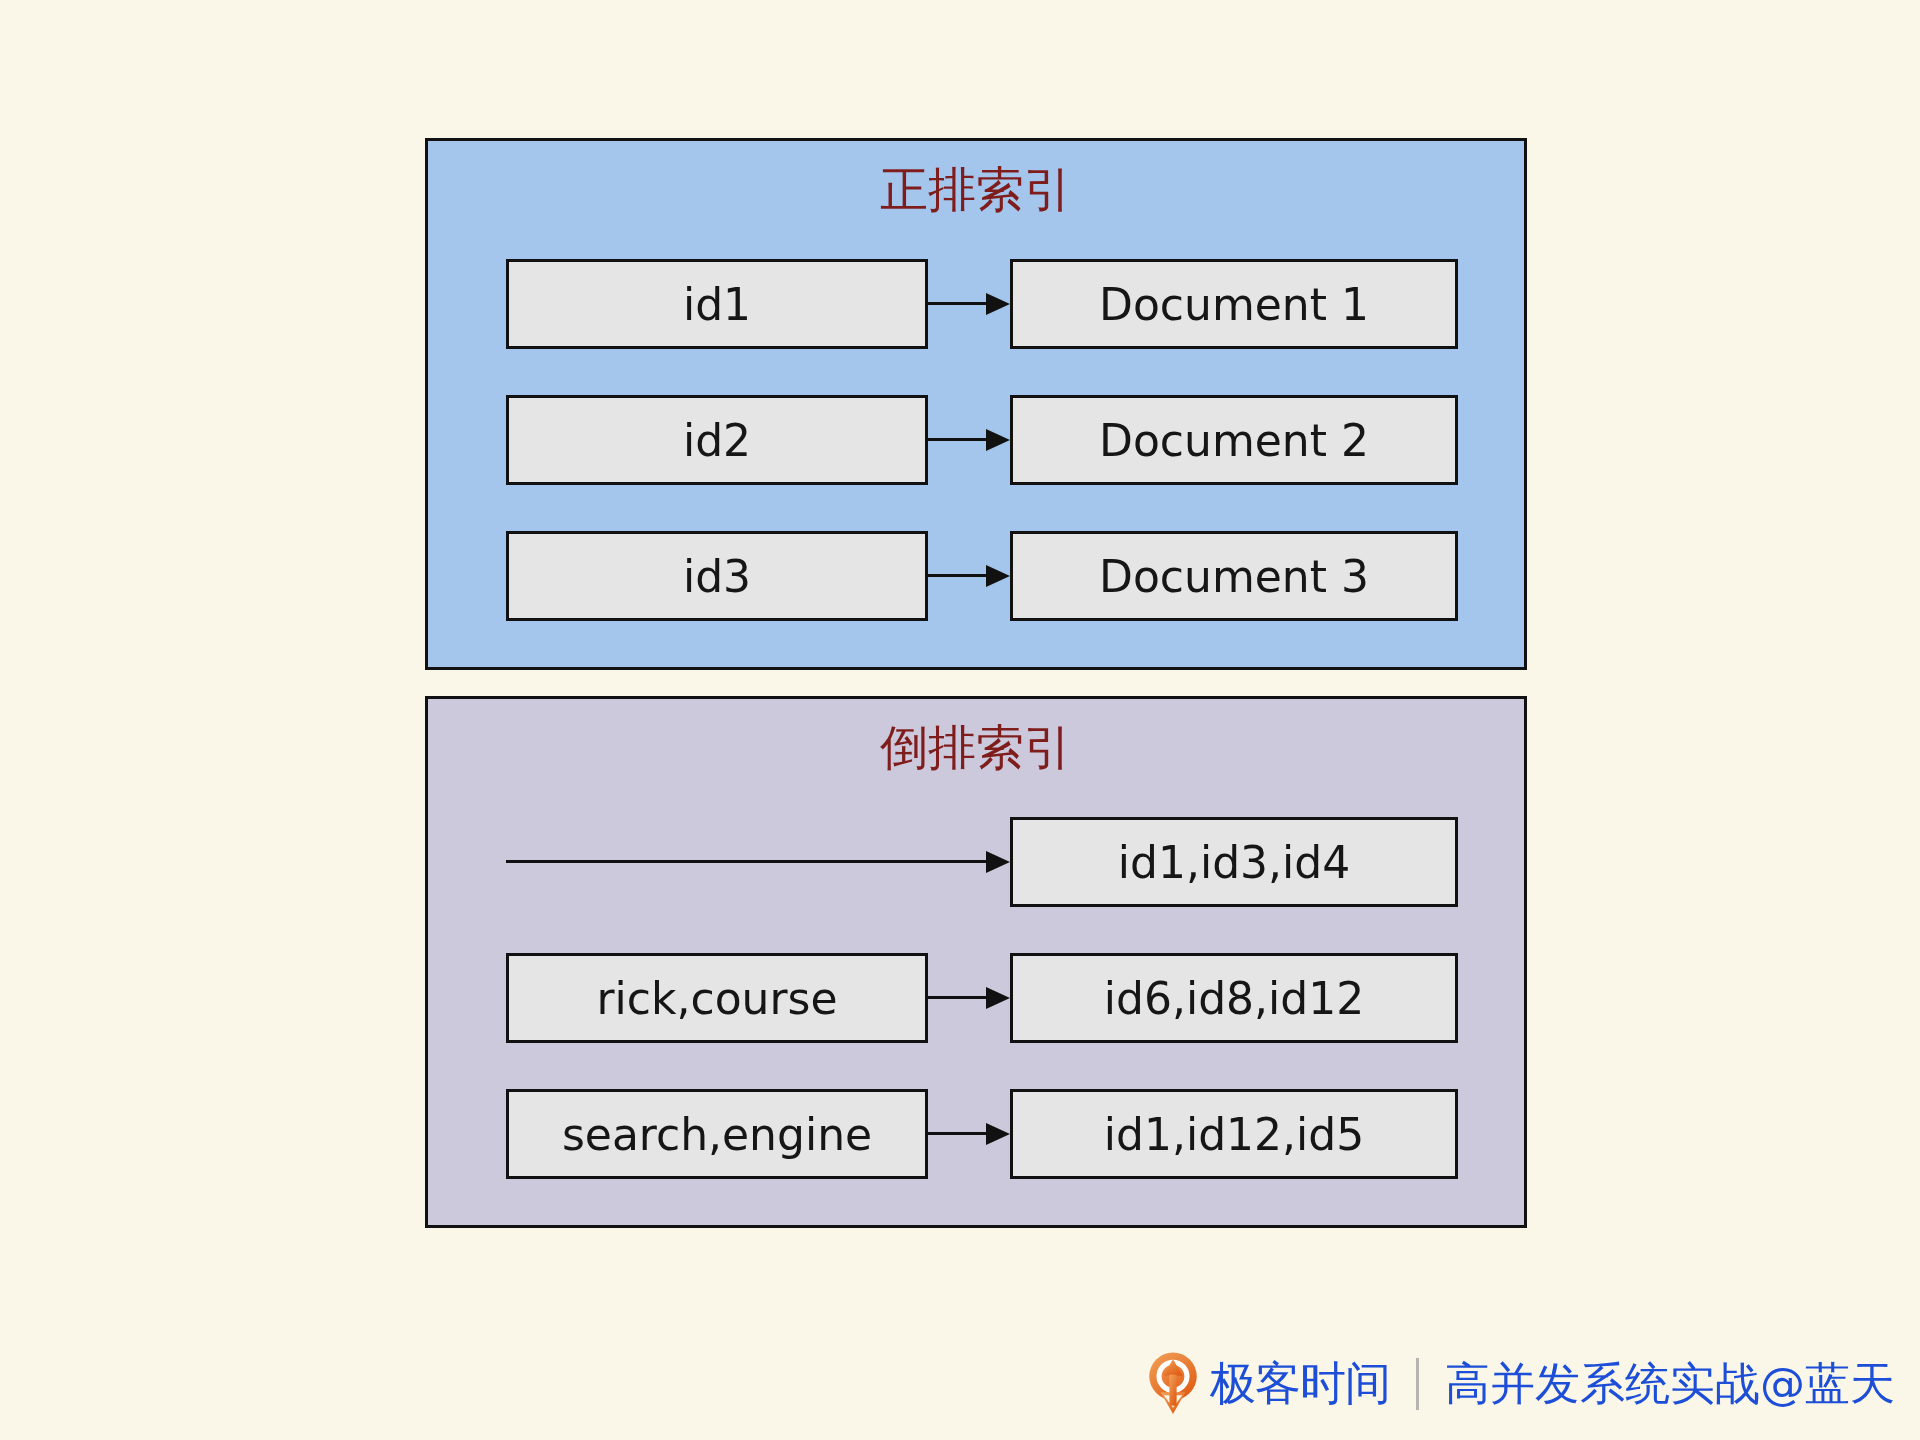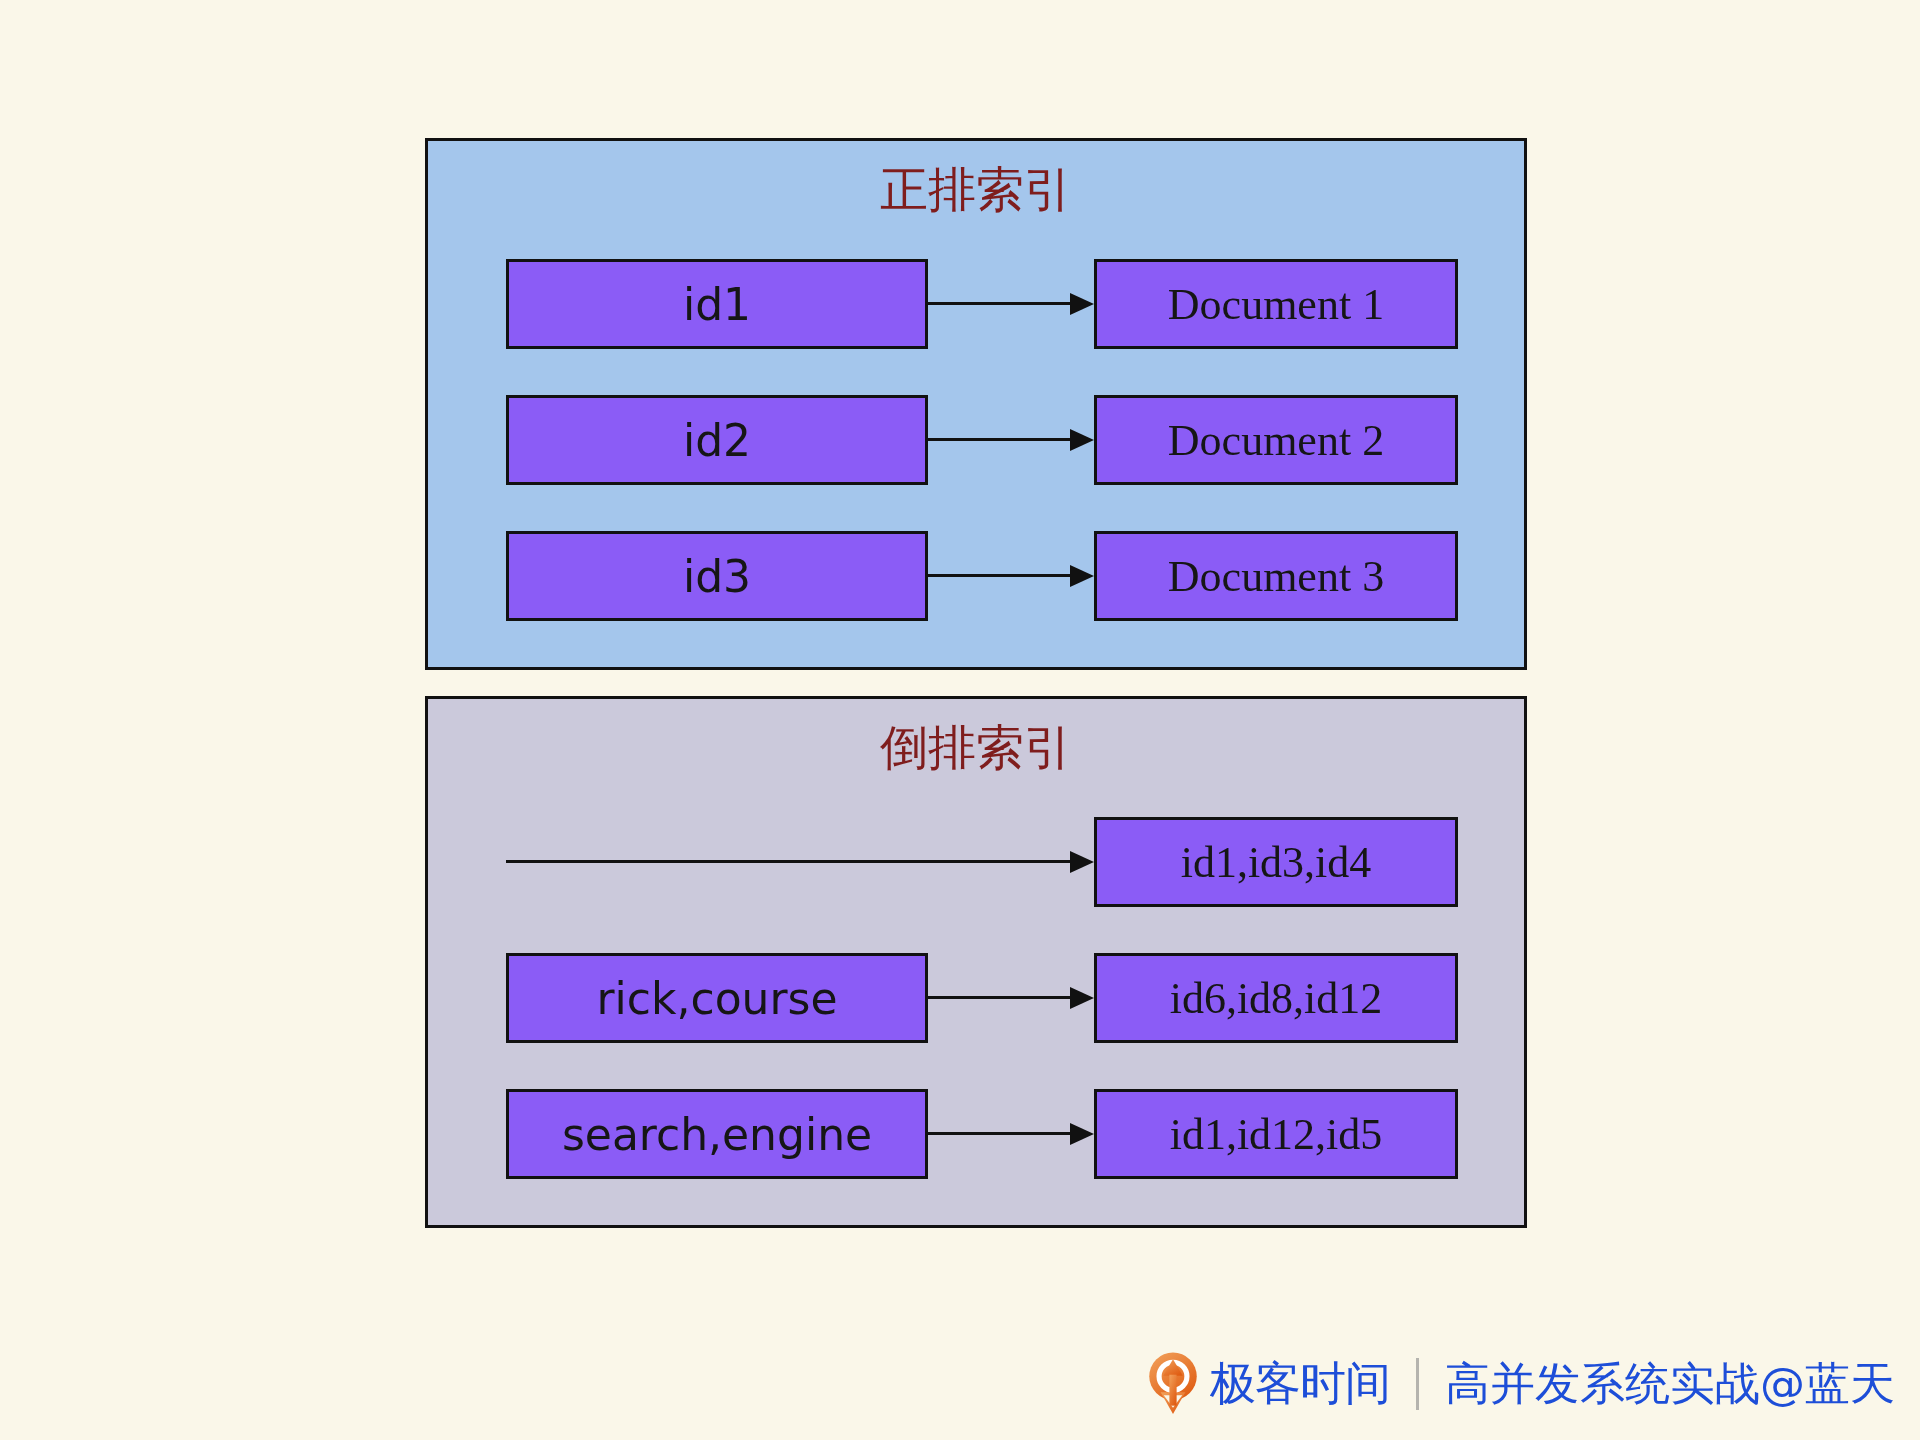--- a/index.html
+++ b/index.html
@@ -35,30 +35,30 @@
     gap: 46px;
   }
   .row {
     height: 90px;
     margin-left: 78px;
     margin-right: 66px;
     display: flex;
     align-items: stretch;
   }
   .node {
-    background: #8b5cf6;
+    background: #e5e5e5;
     border: 3px solid #111;
     display: flex;
     align-items: center;
     justify-content: center;
     font-size: 44px;
     color: #161616;
   }
   .key-box   { width: 422px; }
-  .value-box { width: 364px; font-family: Liberation Serif, serif; }
+  .value-box { width: 448px; }
   .arrow {
     flex: 1;
     position: relative;
   }
   .arrow .shaft {
     position: absolute;
     left: 0; right: 16px;
     top: 50%;
     height: 3px;
     margin-top: -2px;

